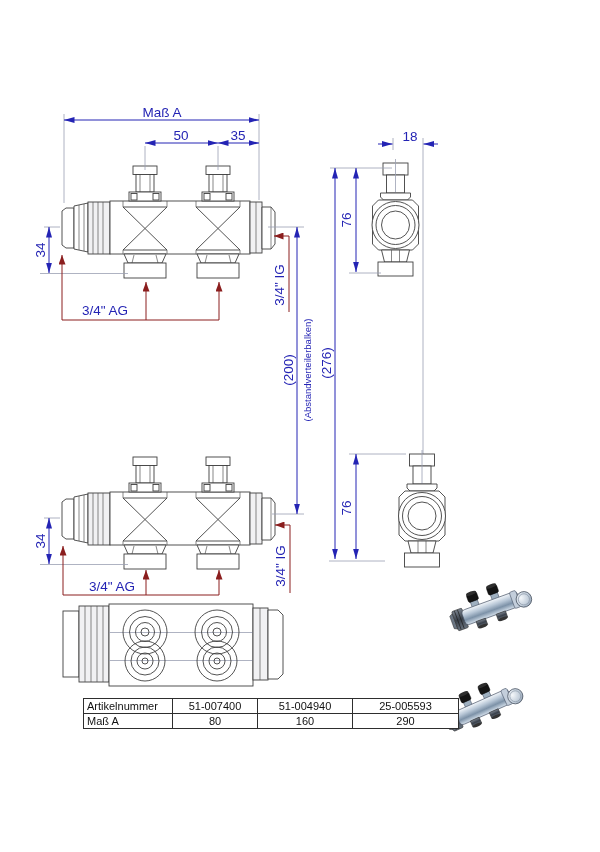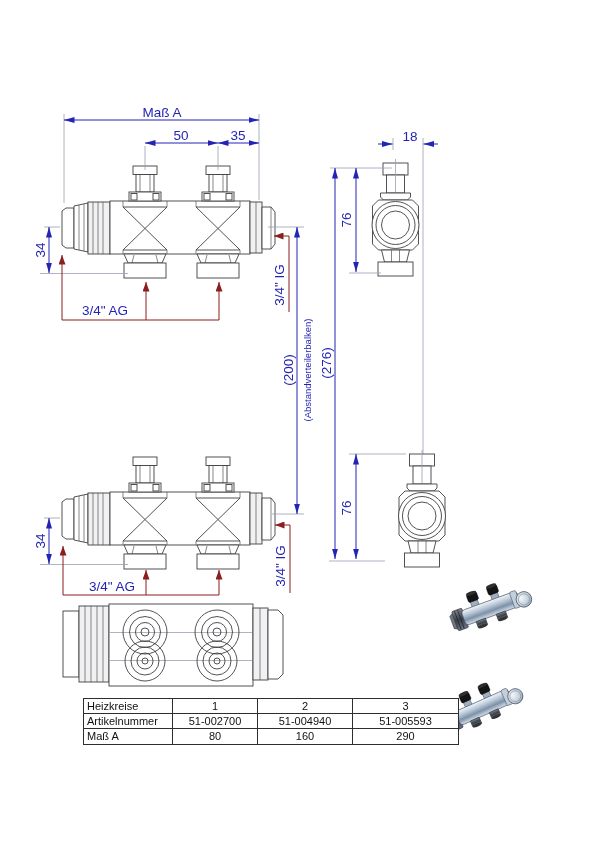--- a/index.html
+++ b/index.html
@@ -266,30 +266,24 @@
   </g>
   <g>
     <use href="#product" transform="translate(482 708) rotate(-24) scale(0.80)"></use>
   </g>
 </svg>
 
 <div id="spec-table">
   <table>
     <tbody>
       <tr>
-        <td class="lbl">Heizkreise</td>
-        <td class="v1">1</td>
-        <td class="v2">2</td>
-        <td class="v3">3</td>
-      </tr>
-      <tr>
         <td class="lbl">Artikelnummer</td>
-        <td class="v1">51-002700</td>
+        <td class="v1">51-007400</td>
         <td class="v2">51-004940</td>
-        <td class="v3">51-005593</td>
+        <td class="v3">25-005593</td>
       </tr>
       <tr>
         <td class="lbl">Maß A</td>
         <td class="v1">80</td>
         <td class="v2">160</td>
         <td class="v3">290</td>
       </tr>
     </tbody>
   </table>
 </div>

